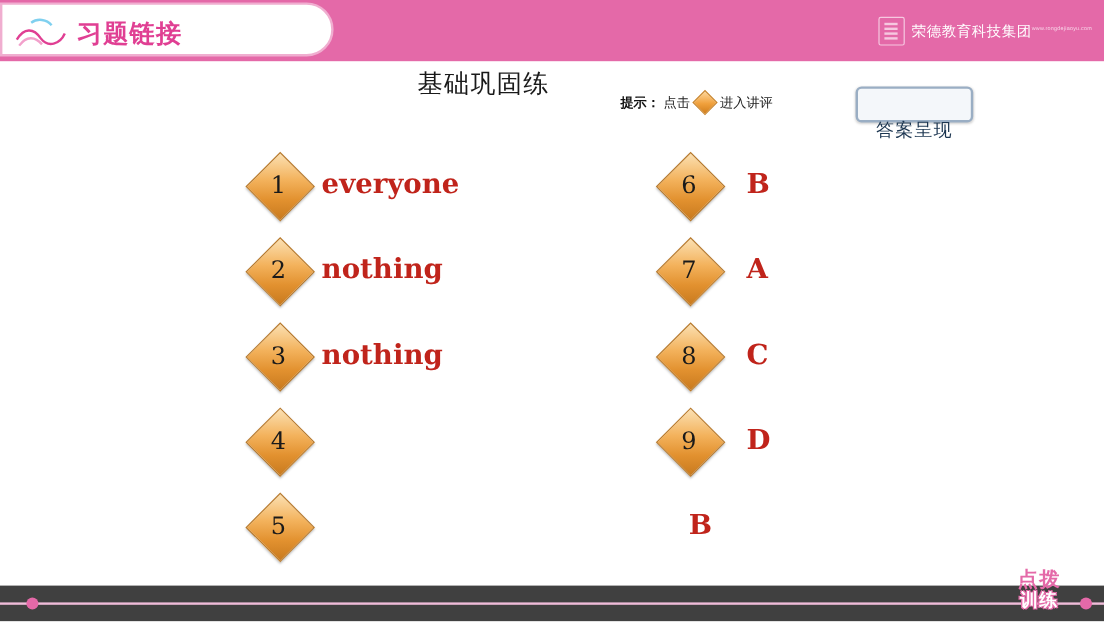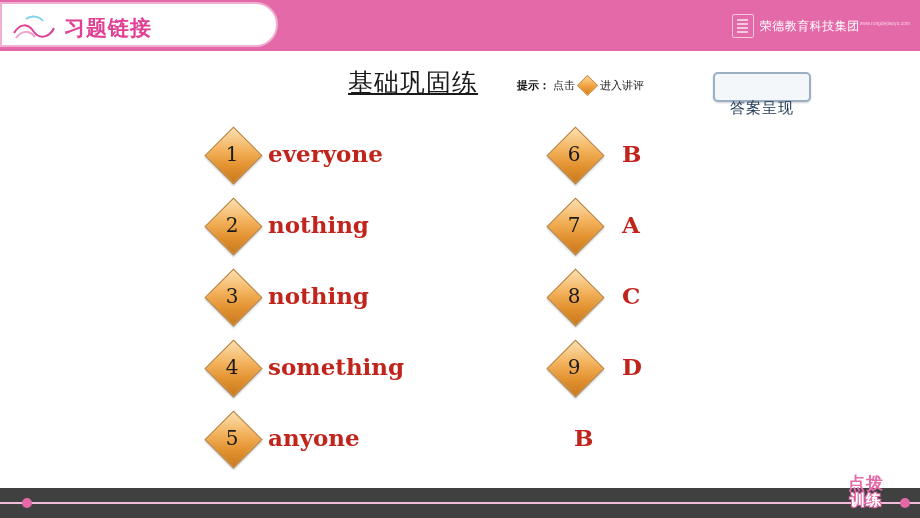--- a/index.html
+++ b/index.html
@@ -96,26 +96,25 @@
     font-family: "Liberation Sans", sans-serif;
     font-size: 4.5px;
     color: #f8d5e8;
     letter-spacing: 0.2px;
     margin-top: 2px;
   }
   
   .headline {
     position: absolute;
     left: 348px;
-    top: 66px;
-    font-family: "DejaVu Sans", sans-serif;
-    font-size: 25px;
+    top: 56px;
+    font-family: "DejaVu Sans", sans-serif;
+    font-size: 21px;
     color: #1a1a1a;
     letter-spacing: 1px;
-    text-decoration: underline;
   }
   .hint {
     position: absolute;
     left: 517px;
     top: 78px;
     display: flex;
     align-items: center;
     gap: 3px;
     font-family: "DejaVu Sans", sans-serif;
     font-size: 11px;
@@ -323,28 +322,26 @@
         <div class="shape"></div>
         <div class="num">3</div>
       </div>
       <div class="item-text">nothing</div>
     </div>
     <div class="item">
       <div class="diamond">
         <div class="shape"></div>
         <div class="num">4</div>
       </div>
-      <div class="item-text">something</div>
     </div>
     <div class="item">
       <div class="diamond">
         <div class="shape"></div>
         <div class="num">5</div>
       </div>
-      <div class="item-text">anyone</div>
     </div>
   </div>
 
   <div class="col col-right">
     <div class="item">
       <div class="diamond">
         <div class="shape"></div>
         <div class="num">6</div>
       </div>
       <div class="item-text letter">B</div>

